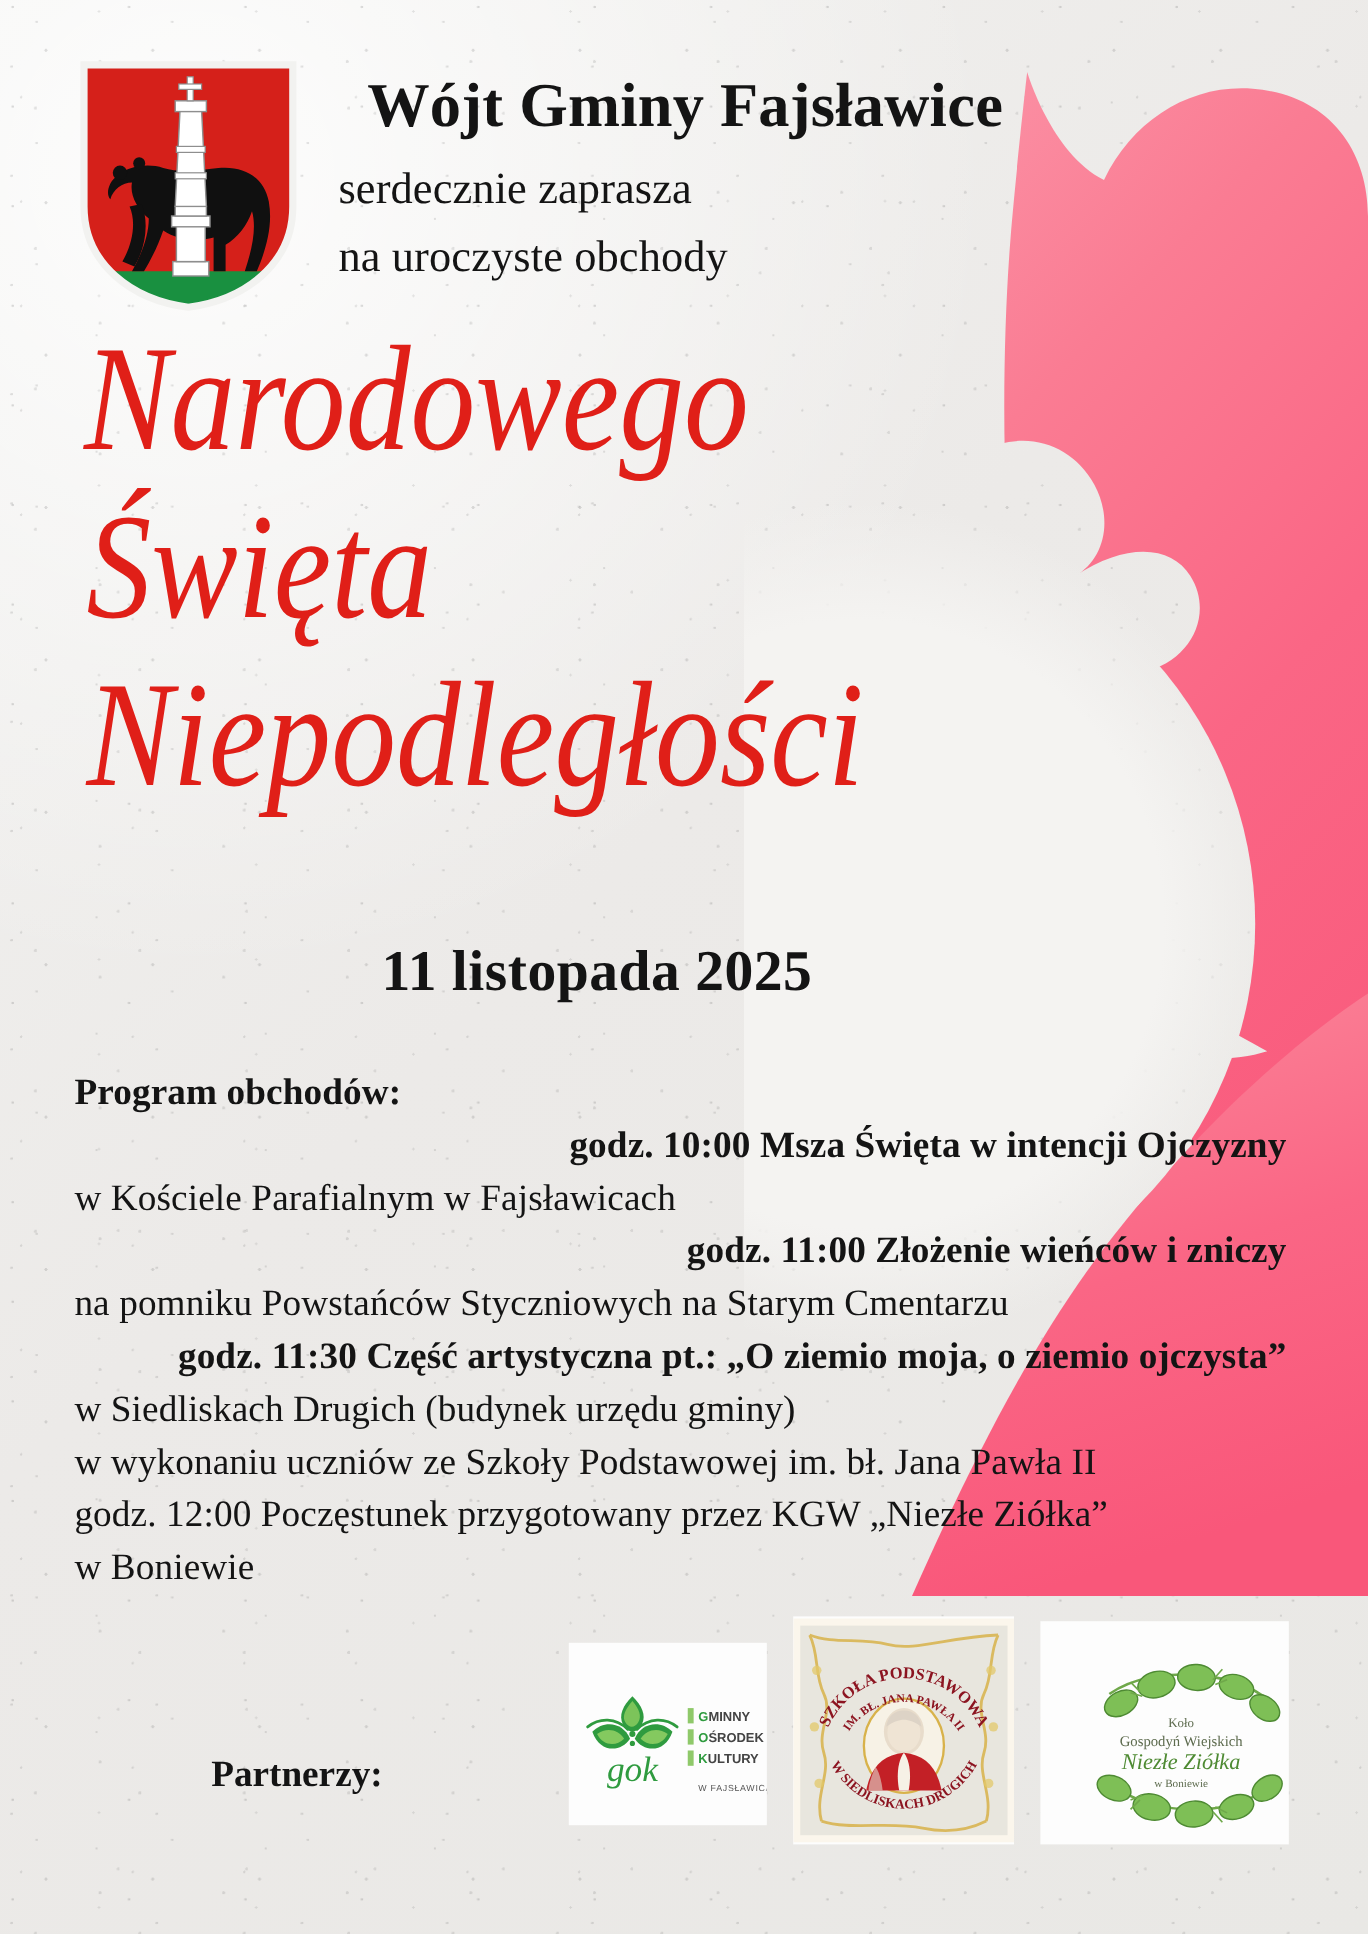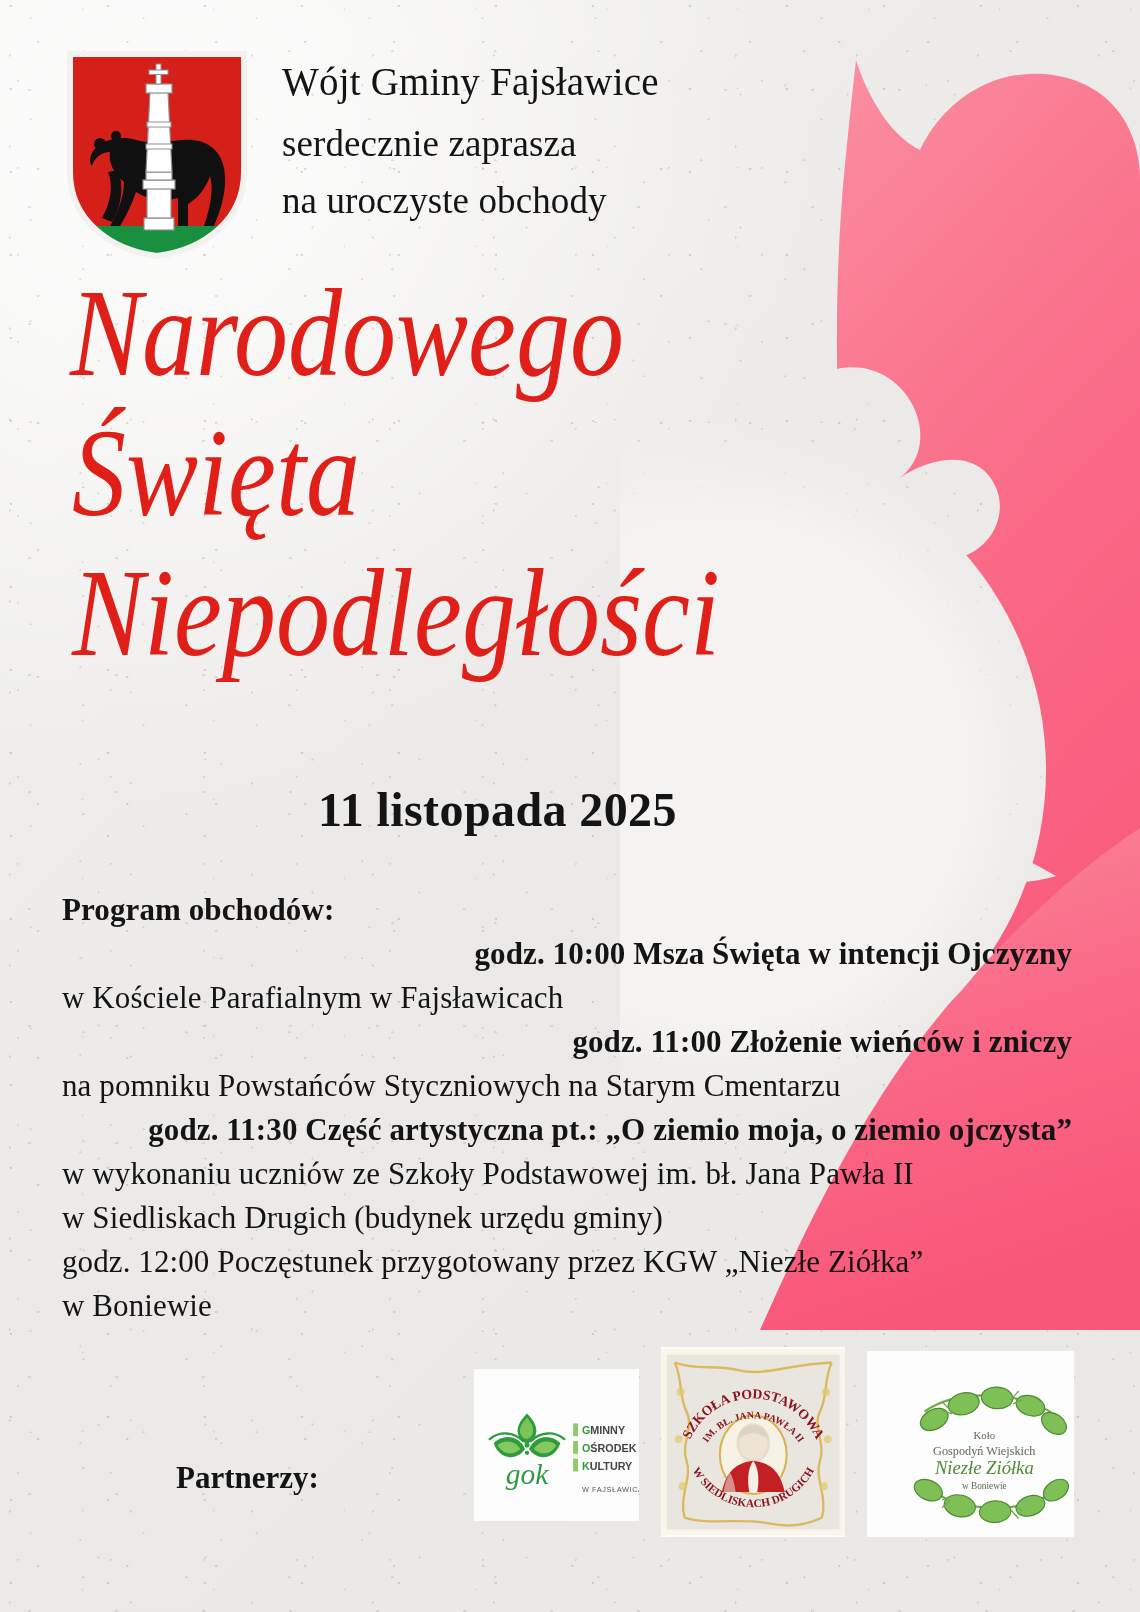--- a/index.html
+++ b/index.html
@@ -72,25 +72,26 @@
 
   
   .invite {
     position: absolute;
     left: 282px;
     top: 62px;
     z-index: 6;
     color: #141414;
   }
   .invite-line-1 {
-    font-size: 39px;
-    font-weight: normal;
+    font-size: 52px;
+    font-weight: bold;
     letter-spacing: .2px;
     line-height: 1.05;
     margin-bottom: 12px;
+    margin-left: 24px;
   }
   .invite-line-2,
   .invite-line-3 {
     font-size: 37px;
     line-height: 1.55;
     letter-spacing: .1px;
   }
 
   
   .title-block {
@@ -315,22 +316,22 @@
       <div class="line">w Kościele Parafialnym w Fajsławicach</div>
     </div>
 
     <div class="program-item">
       <div class="line bold">godz. 11:00 Złożenie wieńców i zniczy</div>
       <div class="line">na pomniku Powstańców Styczniowych na Starym Cmentarzu</div>
     </div>
 
     <div class="program-item">
       <div class="line bold">godz. 11:30 Część artystyczna pt.: „O ziemio moja, o ziemio ojczysta”</div>
+      <div class="line">w Siedliskach Drugich (budynek urzędu gminy)</div>
       <div class="line">w wykonaniu uczniów ze Szkoły Podstawowej im. bł. Jana Pawła II</div>
-      <div class="line">w Siedliskach Drugich (budynek urzędu gminy)</div>
     </div>
 
     <div class="program-item">
       <div class="line"><span class="lead">godz. 12:00 Poczęstunek</span><span> przygotowany przez KGW „Niezłe Ziółka”</span></div>
       <div class="line"> w Boniewie</div>
     </div>
   </div>
 
   <div class="partners-label">Partnerzy:</div>
 

